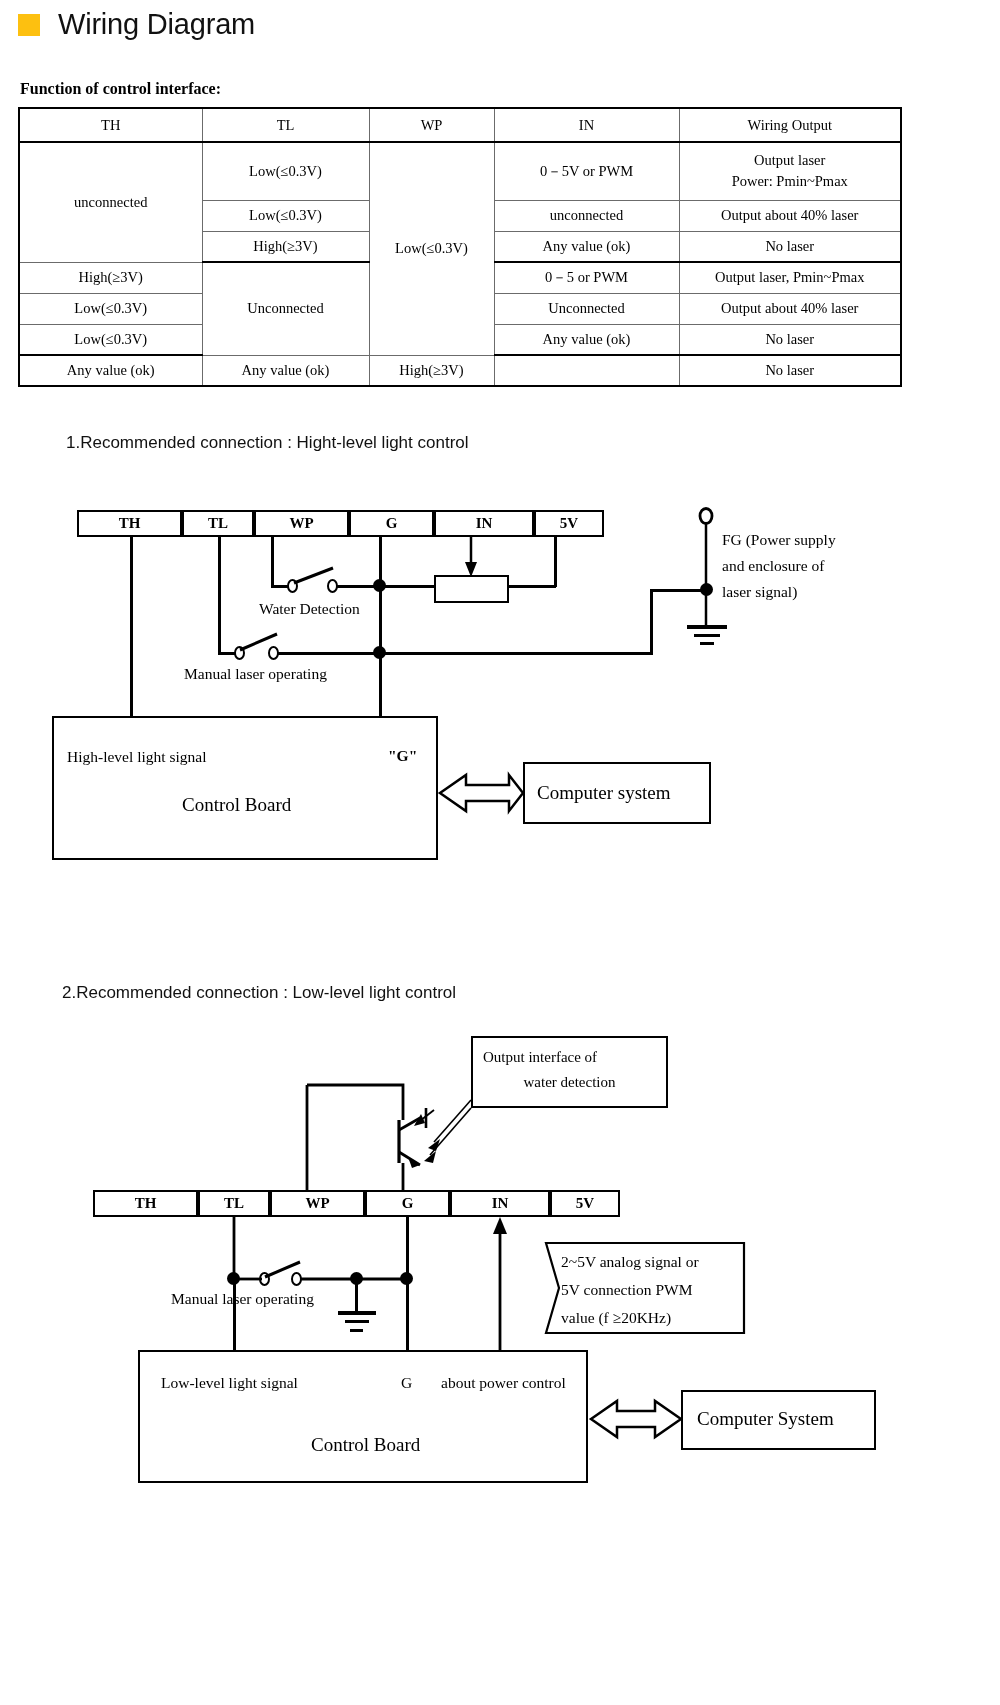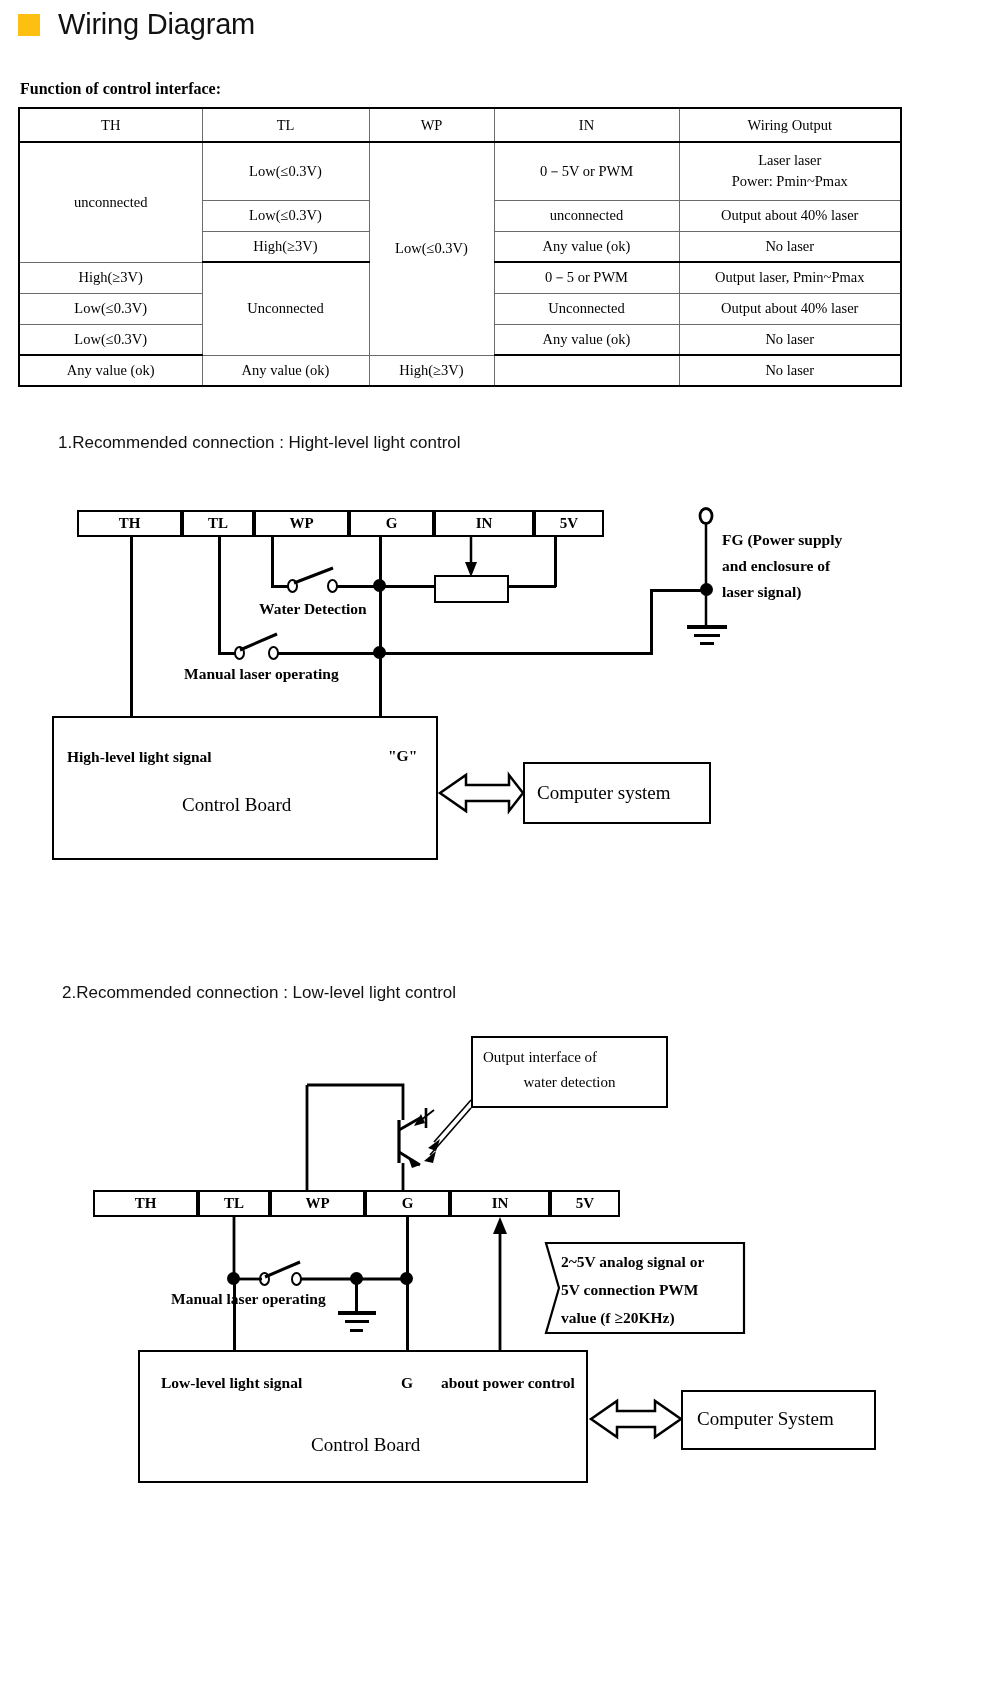--- a/index.html
+++ b/index.html
@@ -33,36 +33,36 @@
   table.iface td.lcol { border-left:2.5px solid #000; }
   table.iface td.rcol { border-right:2.5px solid #000; }
   table.iface .thick-b { border-bottom:2.5px solid #000; }
   .cell2 { line-height:1.45; }
 
   
   .sec-head {
     position:absolute; font-family:"Liberation Sans", sans-serif;
     font-size:17px; color:#111;
   }
-  #sec1 { left:58px; top:433px; }
+  #sec1 { left:66px; top:433px; }
   #sec2 { left:62px; top:983px; }
 
   
   .diagram { position:absolute; }
   .dbox { position:absolute; border:2.5px solid #000; background:#fff; }
   .strip-cell {
     position:absolute; border:2.2px solid #000; background:#fff;
     font-family:"Liberation Serif", serif; font-weight:bold; font-size:15px;
     display:flex; align-items:center; justify-content:center;
   }
   .wire { position:absolute; background:#000; }
   .wv { width:2.5px; }
   .wh { height:2.5px; }
   .node { position:absolute; width:13px; height:13px; border-radius:50%; background:#000; }
-  .lbl { position:absolute; font-family:"Liberation Serif", serif; font-size:15.5px; white-space:nowrap;font-weight:bold; }
+  .lbl { position:absolute; font-family:"Liberation Serif", serif; font-size:15.5px; white-space:nowrap; }
   .lbl-big { position:absolute; font-family:"Liberation Serif", serif; font-size:19px; white-space:nowrap; }
   .term-o { position:absolute; width:11px; height:14px; border:2.5px solid #000; border-radius:50%; background:#fff; }
   .resistor { position:absolute; border:2.5px solid #000; background:#fff; }
   .callout { position:absolute; border:2.2px solid #000; background:#fff;
              font-family:"Liberation Serif", serif; font-size:15px; line-height:1.65;
              padding:7px 10px; }
   .gnd-bar { position:absolute; background:#000; }
   svg.ov { position:absolute; left:0; top:0; overflow:visible; }
 </style>
 </head>
@@ -91,21 +91,21 @@
       <td>IN</td>
       <td class="rcol">Wiring Output</td>
     </tr>
 
     <tr>
       <td class="lcol" rowspan="3">unconnected</td>
       <td style="height:58px">Low(≤0.3V)</td>
       <td rowspan="6">Low(≤0.3V)</td>
       <td>0－5V or PWM</td>
       <td class="rcol cell2">
-        <div>Laser laser</div>
+        <div>Output laser</div>
         <div>Power: Pmin~Pmax</div>
       </td>
     </tr>
 
     <tr>
       <td style="height:31px">Low(≤0.3V)</td>
       <td>unconnected</td>
       <td class="rcol">Output about 40% laser</td>
     </tr>
 

